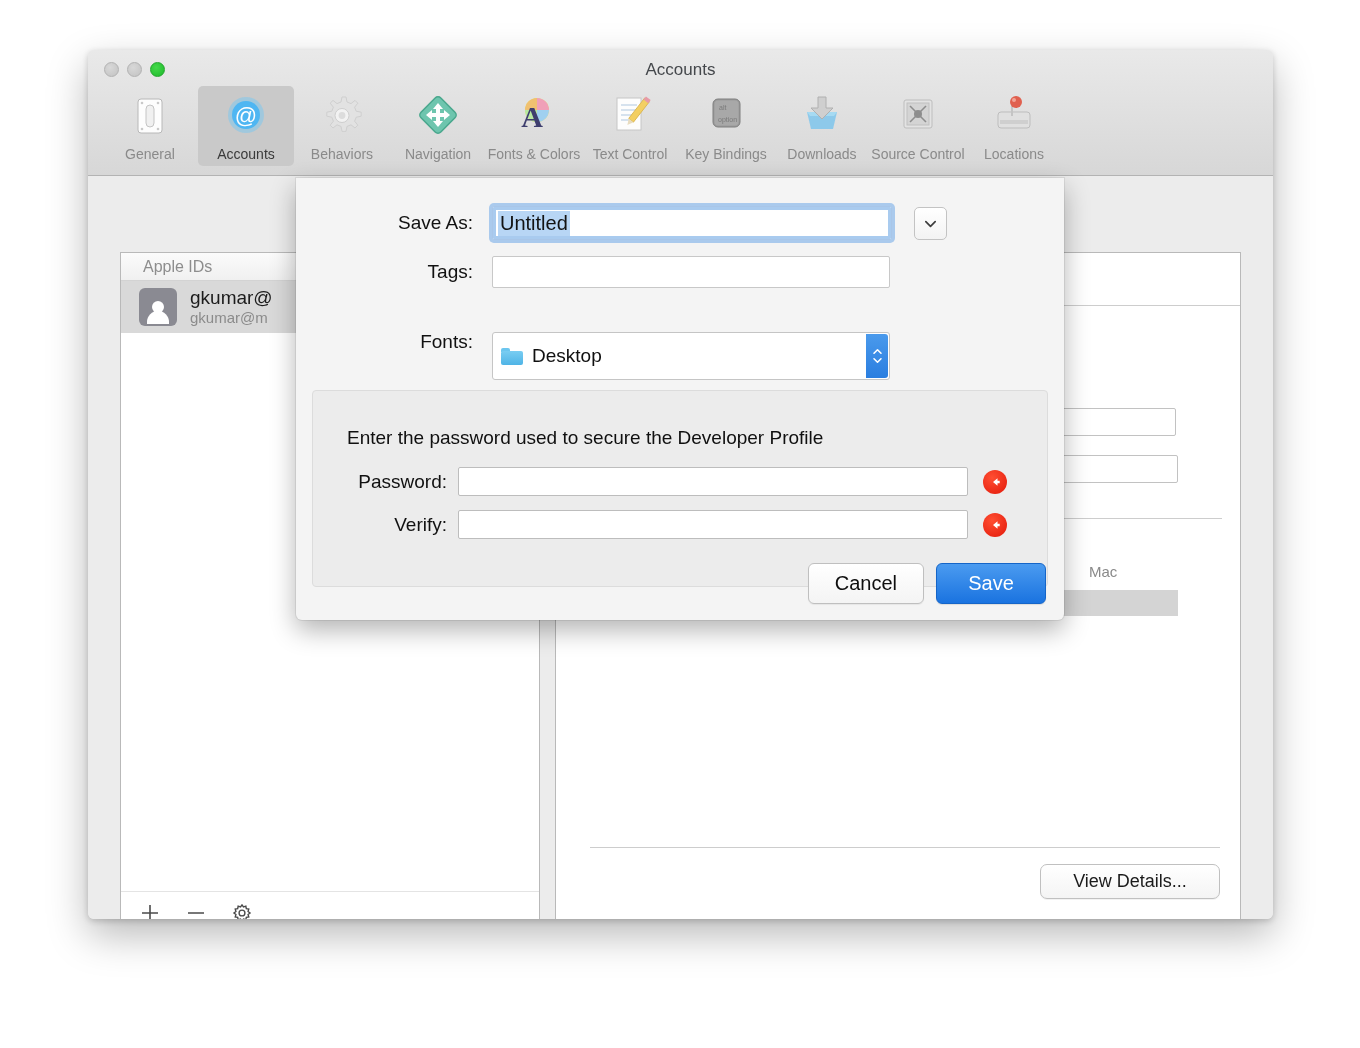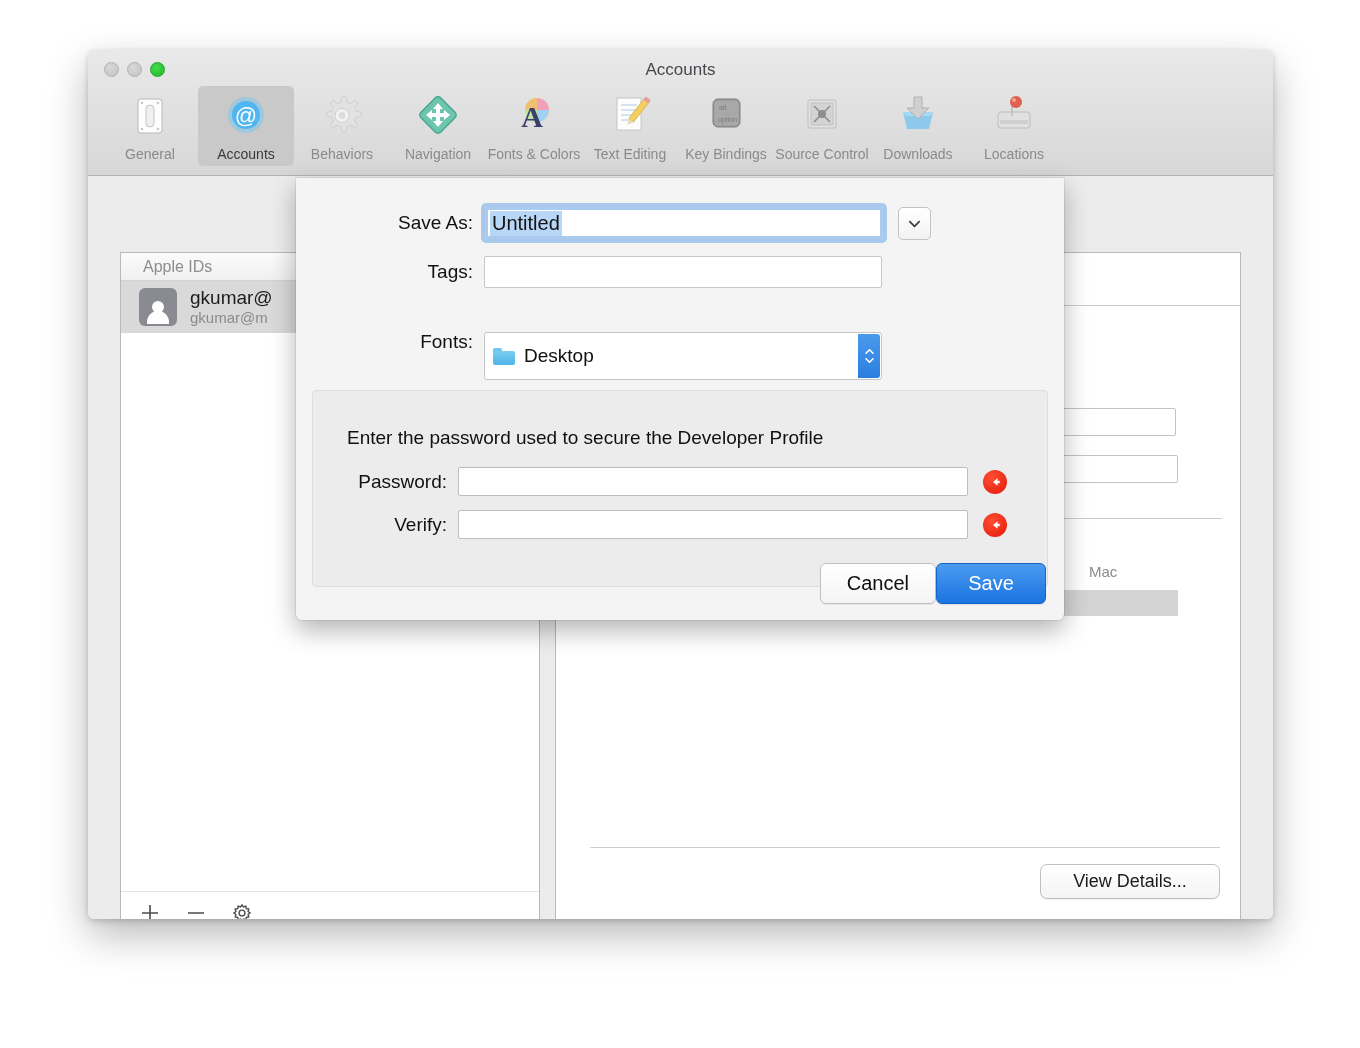--- a/index.html
+++ b/index.html
@@ -118,21 +118,21 @@
   
   .sheet {
     position: absolute; left: 296px; top: 178px;
     width: 768px; height: 442px;
     background: #f4f4f4;
     border-radius: 0 0 6px 6px;
     box-shadow: 0 10px 26px rgba(0,0,0,0.30), 0 0 0 1px rgba(0,0,0,0.07);
     overflow: hidden;
   }
   .sheet-top { padding: 28px 0 0 0; }
-  .field-row { display: flex; align-items: center; margin-bottom: 16px; }
+  .field-row { display: flex; align-items: center; margin-bottom: 16px; gap: 8px; }
   .field-label {
     width: 188px; text-align: right; padding-right: 11px;
     font-size: 19px; color: #111;
   }
   .saveas-box {
     width: 400px; height: 34px;
     background: #fff;
     border: 1px solid #a9c6e8;
     outline: 3px solid #a9cbef;
     outline-offset: -4px;
@@ -192,21 +192,21 @@
   .warn-icon {
     width: 24px; height: 24px; margin-left: 15px;
     border-radius: 50%;
     background: radial-gradient(circle at 38% 32%, #ff4e32, #e3190a);
     display: flex; align-items: center; justify-content: center;
     cursor: default;
   }
 
   .sheet-buttons {
     position: absolute; right: 18px; bottom: 16px;
-    display: flex; align-items: center;
+    display: flex; gap: 12px; align-items: center;
   }
   .btn {
     font-size: 20px; border-radius: 6px; cursor: default;
     padding: 8px 26px; text-align: center;
   }
   .btn-cancel {
     background: linear-gradient(to bottom,#ffffff,#f4f4f4);
     border: 1px solid #bfbfbf; color: #0e0e0e; min-width: 110px;
     box-shadow: 0 1px 1px rgba(0,0,0,0.06);
   }
@@ -312,61 +312,61 @@
                 <line x1="15" y1="23" x2="27" y2="23"></line>
                   <line x1="15" y1="28" x2="24" y2="28"></line>
               </g>
               <g transform="rotate(38 30 22)">
                 <rect x="27" y="4" width="6" height="26" fill="#f3cf62" stroke="#d8b24c" stroke-width="0.8"></rect>
                 <path d="M27 30 l3 6 l3 -6z" fill="#e8dcc0"></path>
                 <rect x="27" y="2" width="6" height="4" fill="#e79aa6"></rect>
               </g>
             </svg>
           </div>
-          <div class="tb-label">Text Editing</div>
+          <div class="tb-label">Text Control</div>
         </div>
 
         <div class="tb-item">
           <div class="tb-icon">
             <svg width="48" height="48" viewBox="0 0 48 48">
               <rect x="11" y="7" width="27" height="28" rx="5" fill="#9b9b9b" stroke="#7e7e7e"></rect>
               <rect x="12.5" y="8.5" width="24" height="25" rx="4" fill="#a8a8a8"></rect>
               <text x="17" y="18" font-size="7" font-family="'Liberation Sans',sans-serif" fill="#7a7a7a">alt</text>
               <text x="16" y="30" font-size="7" font-family="'Liberation Sans',sans-serif" fill="#7a7a7a">option</text>
             </svg>
           </div>
           <div class="tb-label">Key Bindings</div>
+        </div>
+
+        <div class="tb-item">
+          <div class="tb-icon">
+            <svg width="48" height="48" viewBox="0 0 48 48">
+              <path d="M9 20 h30 l-4 17 h-22z" fill="#7fc6ec" opacity="0.85"></path>
+              <path d="M9 20 h30 l-3 4 h-24z" fill="#a6daf2"></path>
+              <path d="M20 5 h8 v11 h7 l-11 11 -11 -11 h7z" fill="#cfcfcf" stroke="#b0b0b0"></path>
+            </svg>
+          </div>
+          <div class="tb-label">Downloads</div>
         </div>
 
         <div class="tb-item">
           <div class="tb-icon">
             <svg width="48" height="48" viewBox="0 0 48 48">
               <rect x="10" y="8" width="28" height="28" rx="2" fill="#e3e3e3" stroke="#bdbdbd"></rect>
               <rect x="13" y="11" width="22" height="22" fill="#d4d4d4" stroke="#c0c0c0"></rect>
               <circle cx="24" cy="22" r="4" fill="#8d8d8d"></circle>
               <g stroke="#8d8d8d" stroke-width="1.6">
                 <line x1="24" y1="22" x2="16" y2="14"></line>
                   <line x1="24" y1="22" x2="32" y2="14"></line>
                 <line x1="24" y1="22" x2="16" y2="30"></line>
                   <line x1="24" y1="22" x2="32" y2="30"></line>
               </g>
             </svg>
           </div>
           <div class="tb-label">Source Control</div>
-        </div>
-
-        <div class="tb-item">
-          <div class="tb-icon">
-            <svg width="48" height="48" viewBox="0 0 48 48">
-              <path d="M9 20 h30 l-4 17 h-22z" fill="#7fc6ec" opacity="0.85"></path>
-              <path d="M9 20 h30 l-3 4 h-24z" fill="#a6daf2"></path>
-              <path d="M20 5 h8 v11 h7 l-11 11 -11 -11 h7z" fill="#cfcfcf" stroke="#b0b0b0"></path>
-            </svg>
-          </div>
-          <div class="tb-label">Downloads</div>
         </div>
 
         <div class="tb-item">
           <div class="tb-icon">
             <svg width="48" height="48" viewBox="0 0 48 48">
               <rect x="8" y="20" width="32" height="16" rx="3" fill="#e0e0e0" stroke="#bdbdbd"></rect>
               <rect x="10" y="28" width="28" height="4" fill="#cfcfcf"></rect>
               <line x1="22" y1="10" x2="22" y2="24" stroke="#c4c4c4" stroke-width="2"></line>
               <circle cx="26" cy="10" r="6" fill="#e0604f"></circle>
               <circle cx="24" cy="8" r="2" fill="#f2a396"></circle>

